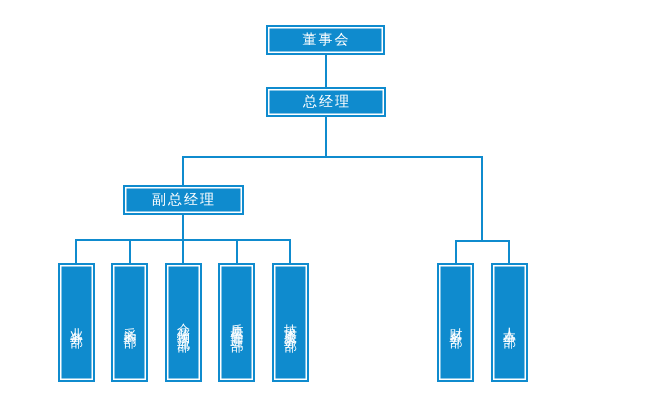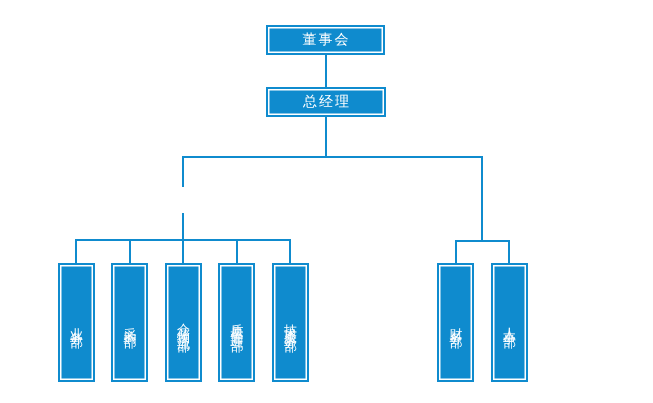--- a/index.html
+++ b/index.html
@@ -64,20 +64,23 @@
   <div class="line" style="left:508px;top:240px;width:2px;height:24px"></div>
 
   <div class="node node-h" style="left:266px;top:25px;width:119px;height:30px">
     <span>董事会</span>
   </div>
 
   <div class="node node-h" style="left:266px;top:87px;width:120px;height:30px">
     <span>总经理</span>
   </div>
 
+  <div class="node node-h" style="left:122.5px;top:185px;width:121px;height:30px">
+    <span>副总经理</span>
+  </div>
 
   <div class="node node-v" style="left:57.5px;top:263px;width:37px;height:119px">
     <span>业务部</span>
   </div>
   <div class="node node-v" style="left:111px;top:263px;width:37px;height:119px">
     <span>采购部</span>
   </div>
   <div class="node node-v" style="left:164.5px;top:263px;width:37px;height:119px">
     <span>仓储物流部</span>
   </div>

